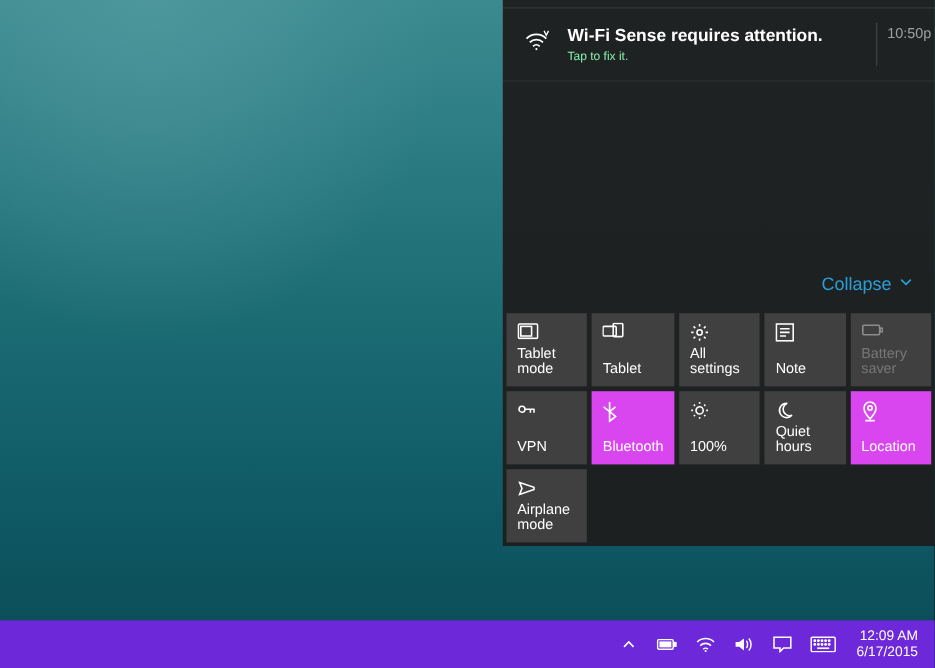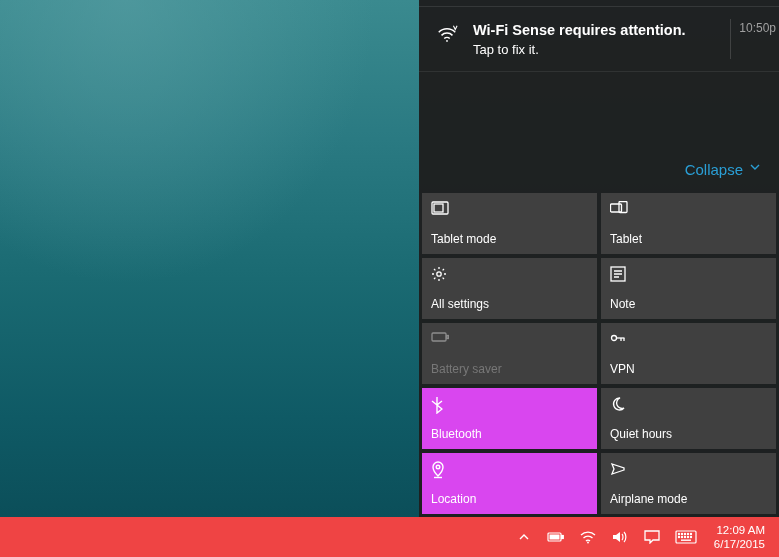--- a/index.html
+++ b/index.html
@@ -1,36 +1,36 @@
 <!DOCTYPE html>
 <html><head>
   <meta charset="utf-8">
   <style>
     *{margin:0;padding:0;box-sizing:border-box;font-family:'Segoe UI',Tahoma,sans-serif;-webkit-font-smoothing:antialiased}
     body{width:779px;height:557px;overflow:hidden;position:relative;background:#000}
     .desktop{position:absolute;inset:0;background:linear-gradient(180deg,#3a8a8f 0%,#2a7a82 25%,#1a6a72 50%,#0f5a65 75%,#0a4a55 100%)}
     .desktop::before{content:'';position:absolute;top:0;left:0;right:360px;height:60%;background:radial-gradient(ellipse at 30% 0%,rgba(90,160,165,.6),transparent 60%)}
-    .action-center{position:absolute;top:0;right:0;width:360px;height:517px;background:rgba(30,30,30,.96);color:#fff;display:flex;flex-direction:column}
+    .action-center{position:absolute;top:0;right:0;width:360px;height:455px;background:rgba(30,30,30,.96);color:#fff;display:flex;flex-direction:column}
     .notifications{flex:1 1 auto;padding:0;border-top:1px solid rgba(255,255,255,.1);margin-top:6px}
     .notif{display:flex;align-items:flex-start;gap:14px;padding:14px 16px 14px 16px;border-bottom:1px solid rgba(255,255,255,.08);position:relative}
     .notif .ic{flex:0 0 24px;display:flex;align-items:center;justify-content:center;margin-top:2px}
     .notif .txt{flex:1 1 auto}
     .notif .title{font-size:14.5px;font-weight:600;line-height:1.3;color:#fff}
-    .notif .sub{font-size:13px;color:#ffffff;margin-top:2px}
+    .notif .sub{font-size:10px;color:#86efac;margin-top:2px}
     .notif .time{position:absolute;top:14px;right:3px;font-size:12px;color:#a0a0a0}
     .notif::after{content:'';position:absolute;right:48px;top:12px;bottom:12px;width:1px;background:rgba(255,255,255,.15)}
     .collapse{text-align:right;padding:10px 18px 12px;color:#2a9fd6;font-size:15px;cursor:pointer;display:flex;justify-content:flex-end;gap:6px}
-    .qa-grid{display:grid;grid-template-columns:repeat(2,1fr);gap:4px;padding:3px}
+    .qa-grid{display:grid;grid-template-columns:repeat(5,1fr);gap:4px;padding:3px}
     .qa{height:61px;background:#404040;padding:8px 9px;display:flex;flex-direction:column;justify-content:space-between;color:#fff;font-size:12px;cursor:pointer;position:relative}
     .qa.active{background:#d946ef}
     .qa.disabled{color:#777}
     .qa.disabled svg{opacity:.4}
     .qa .lbl{font-size:12px;line-height:1.1}
     .qa .qi{height:18px}
-    .taskbar{position:absolute;left:0;right:0;bottom:0;height:40px;background:#ef4444;display:flex;align-items:center;justify-content:flex-end;padding:0 8px 0 16px;gap:0}
+    .taskbar{position:absolute;left:0;right:0;bottom:0;height:40px;background:#6d28d9;display:flex;align-items:center;justify-content:flex-end;padding:0 8px 0 16px;gap:0}
     .tray{display:flex;align-items:center;height:100%}
     .tray-item{width:32px;height:100%;display:flex;align-items:center;justify-content:center;cursor:pointer;color:#fff}
     .clock{display:flex;flex-direction:column;align-items:flex-end;justify-content:center;padding:0 6px 0 10px;color:#fff;font-size:11.5px;line-height:1.25;cursor:pointer}
     svg{display:block}
   </style>
 </head>
 <body>
 
 <div class="desktop"></div>
 
@@ -119,20 +119,29 @@
         </span>
       <span class="lbl">VPN</span>
     </div>
     <div class="qa active">
       <span class="qi">
           <svg width="12" height="18" viewBox="0 0 12 18" fill="none" stroke="#fff" stroke-width="1.4">
             <path d="M6 1v16l5-4-10-8m10 0L6 9l5 4"></path>
           </svg>
         </span>
       <span class="lbl">Bluetooth</span>
+    </div>
+    <div class="qa">
+      <span class="qi">
+          <svg width="16" height="16" viewBox="0 0 16 16" fill="none" stroke="#fff" stroke-width="1.3">
+            <circle cx="8" cy="8" r="3"></circle>
+            <path d="M8 1v1.5M8 13.5V15M1 8h1.5M13.5 8H15M3.2 3.2l1 1M11.8 11.8l1 1M12.8 3.2l-1 1M4.2 11.8l-1 1"></path>
+          </svg>
+        </span>
+      <span class="lbl">100%</span>
     </div>
     <div class="qa">
       <span class="qi">
           <svg width="16" height="16" viewBox="0 0 16 16" fill="none" stroke="#fff" stroke-width="1.3">
             <path d="M10 2a6 6 0 1 0 4 10 5 5 0 0 1-4-10z"></path>
           </svg>
         </span>
       <span class="lbl">Quiet hours</span>
     </div>
     <div class="qa active">

